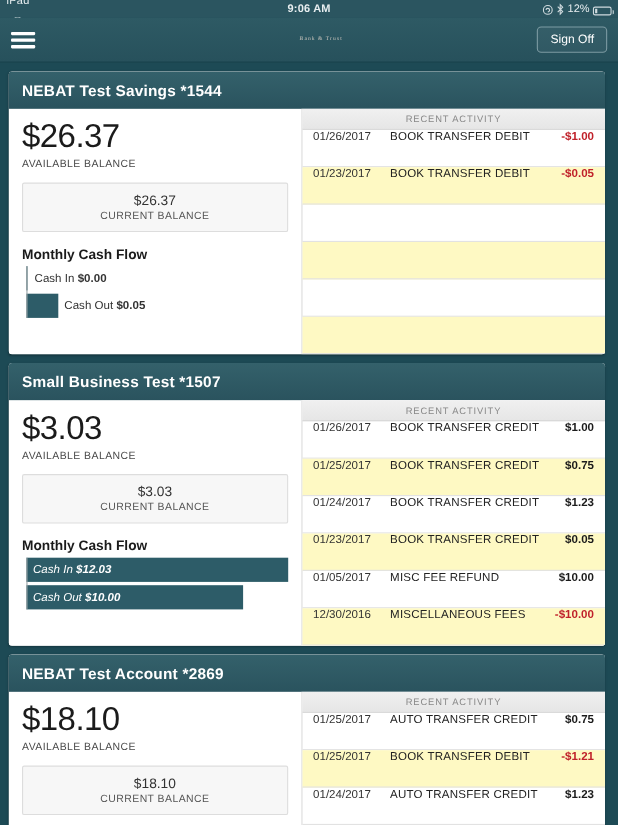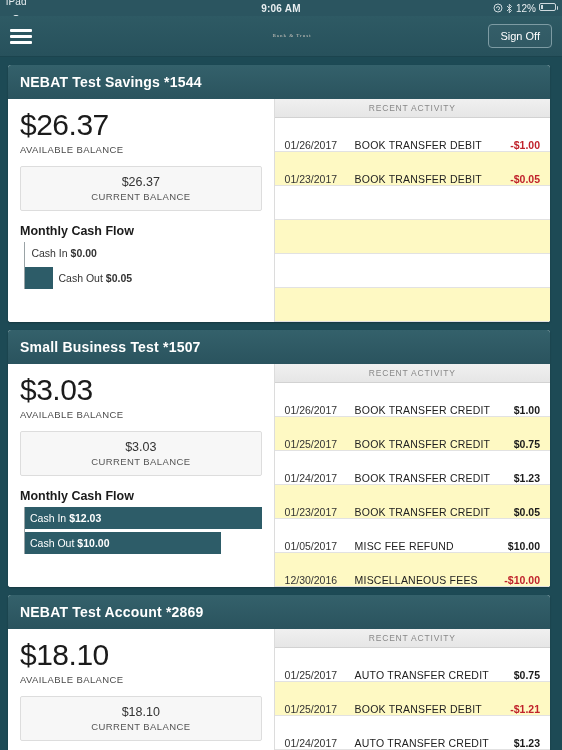--- a/index.html
+++ b/index.html
@@ -28,21 +28,21 @@
     border-radius:50% 50% 0 0 / 100% 100% 0 0;
   }
   .wifi-icon i:nth-child(1){ width:9px; height:5px; }
   .wifi-icon i:nth-child(2){ width:5.5px; height:3.2px; }
   .wifi-icon i:nth-child(3){ width:2px; height:2px; background:#e8eef0; border:none; border-radius:50%; bottom:0; }
   .sb-center {
     position:absolute; left:0; right:0; text-align:center;
     font-size:10px; font-weight:bold; letter-spacing:.2px;
   }
   .sb-right {
-    margin-left:auto; display:flex; align-items:flex-start; gap:3px;
+    margin-left:auto; display:flex; align-items:flex-end; gap:3px;
     position:relative; z-index:2; font-size:10px;
   }
   .battery {
     width:17px; height:8px; border:1px solid #cfdade; border-radius:2px;
     position:relative; display:inline-block;
   }
   .battery::after {
     content:""; position:absolute; right:-3px; top:2px;
     width:1.5px; height:4px; background:#cfdade; border-radius:0 1px 1px 0;
   }
@@ -133,38 +133,38 @@
     margin-top:13px; margin-bottom:4px;
   }
   .chart { position:relative; padding-left:4px;text-align:right; }
   .axis {
     position:absolute; left:4px; top:0; bottom:0; width:1px; background:#9aa3a6;
   }
   .bar-row { display:flex; align-items:center; height:22px; margin:3px 0; }
   .bar {
     background:#2d5c68; height:22px; display:flex; align-items:center;
     color:#ffffff; font-size:10.5px; white-space:nowrap;
-    padding-left:6px; overflow:visible;
+    padding-left:6px; overflow:visible;font-style:italic;
   }
   .bar.tiny { padding-left:0; }
   .bar-outside {
     font-size:10.5px; color:#333; white-space:nowrap; padding-left:6px;
   }
   .bar b { font-weight:bold; margin-left:3px; }
   .bar-outside b { font-weight:bold; margin-left:3px; }
 
   
   .act-head {
     background:linear-gradient(180deg,#f0f0f0 0%,#e6e6e6 100%);
     border-bottom:1px solid #d2d2d2;
     text-align:center; font-size:8.5px; color:#888;
     letter-spacing:.8px; padding:4px 0;
   }
   .act-row {
-    display:flex; align-items:flex-end;
+    display:flex; align-items:flex-start;
     height:34px; padding:0 10px;
     border-bottom:1px solid #e2e2e2;
     font-size:10.5px; color:#222;
   }
   .act-row.alt { background:#fef9c3; }
   .act-date { width:62px; color:#333; }
   .act-desc { flex:1; padding-left:8px; letter-spacing:.2px; }
   .act-amt { text-align:right; font-weight:bold; }
   .act-amt.neg { color:#c0222b; }
   .act-amt.pos { color:#1b1b1b; }

